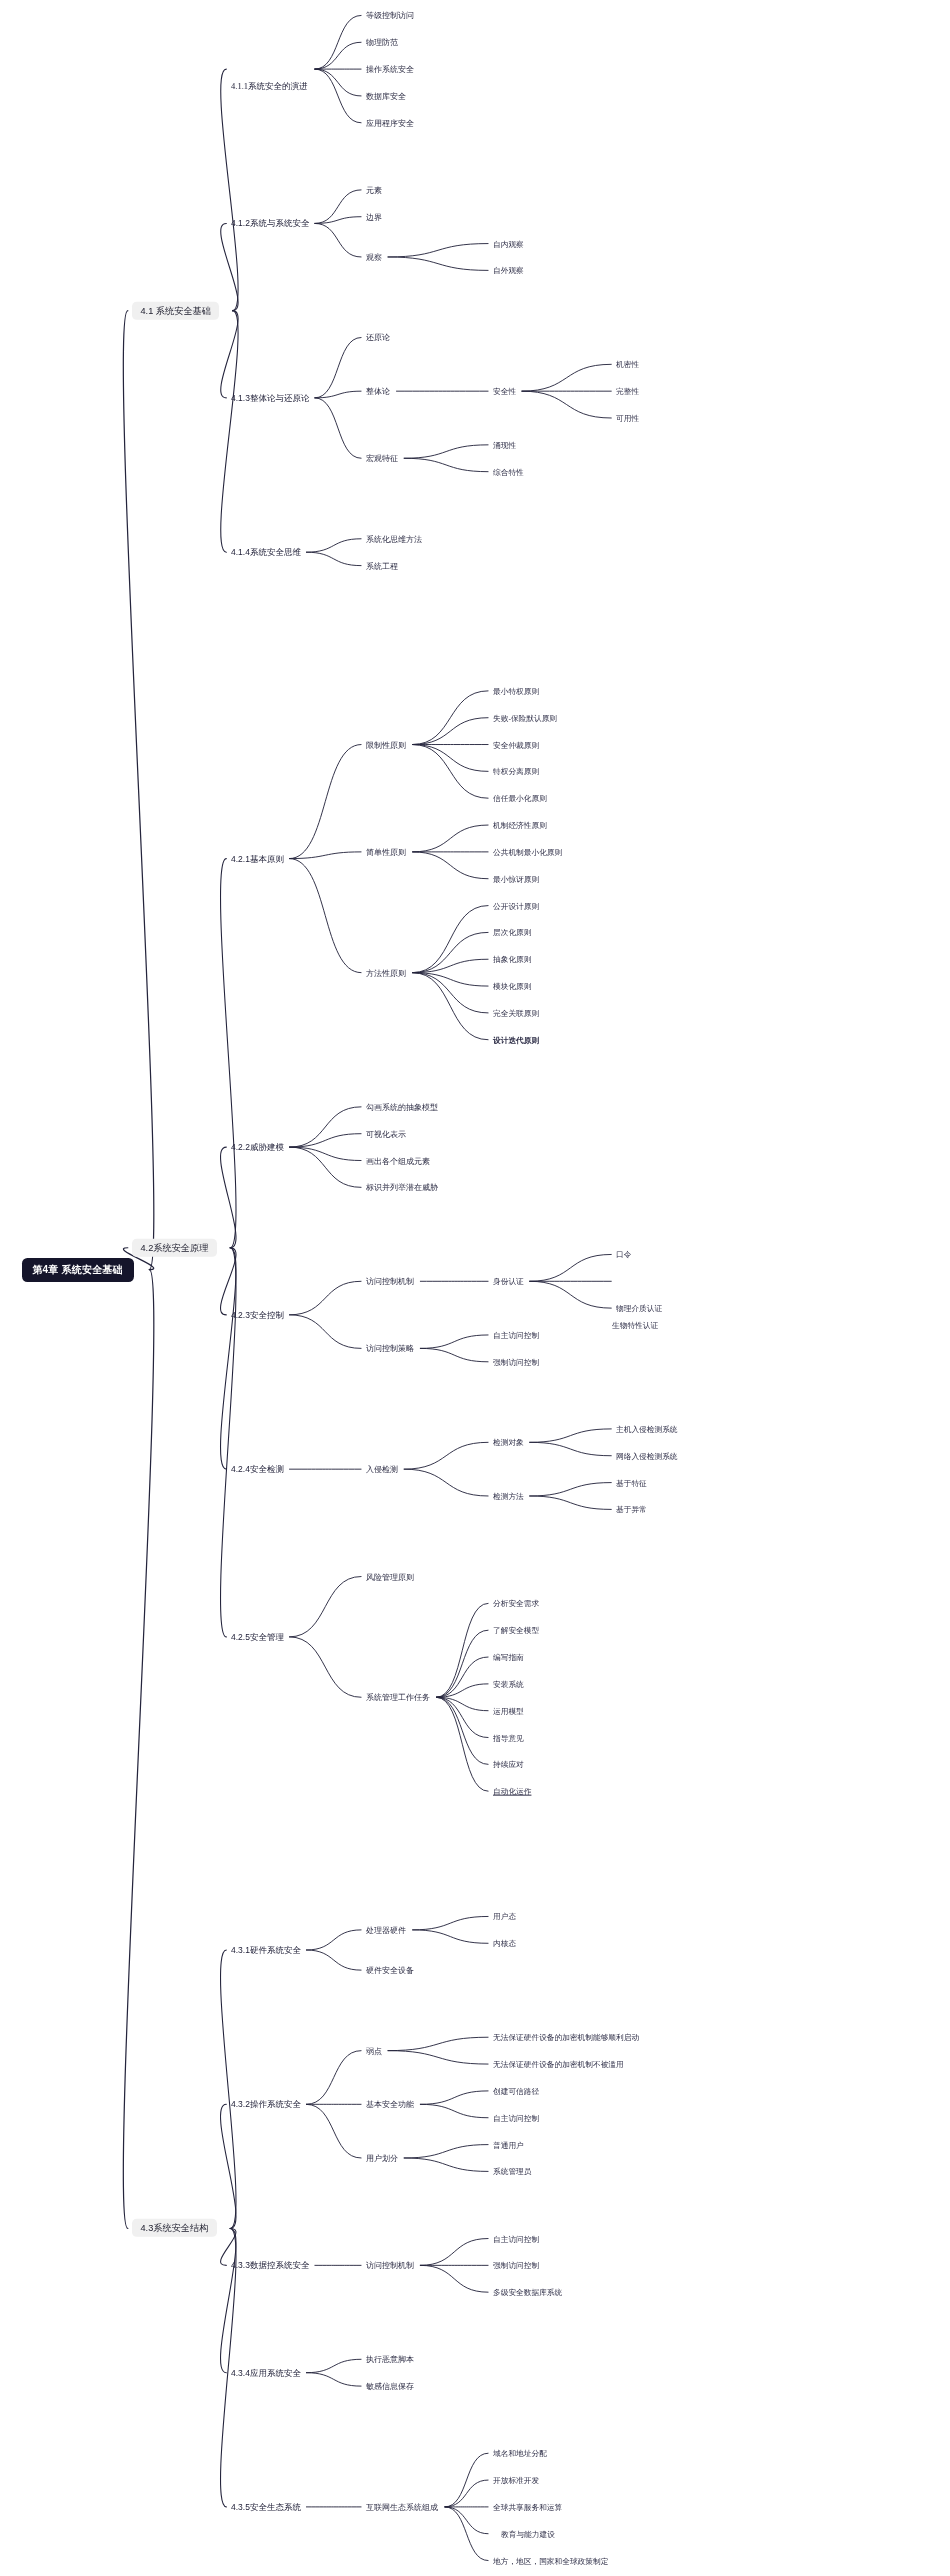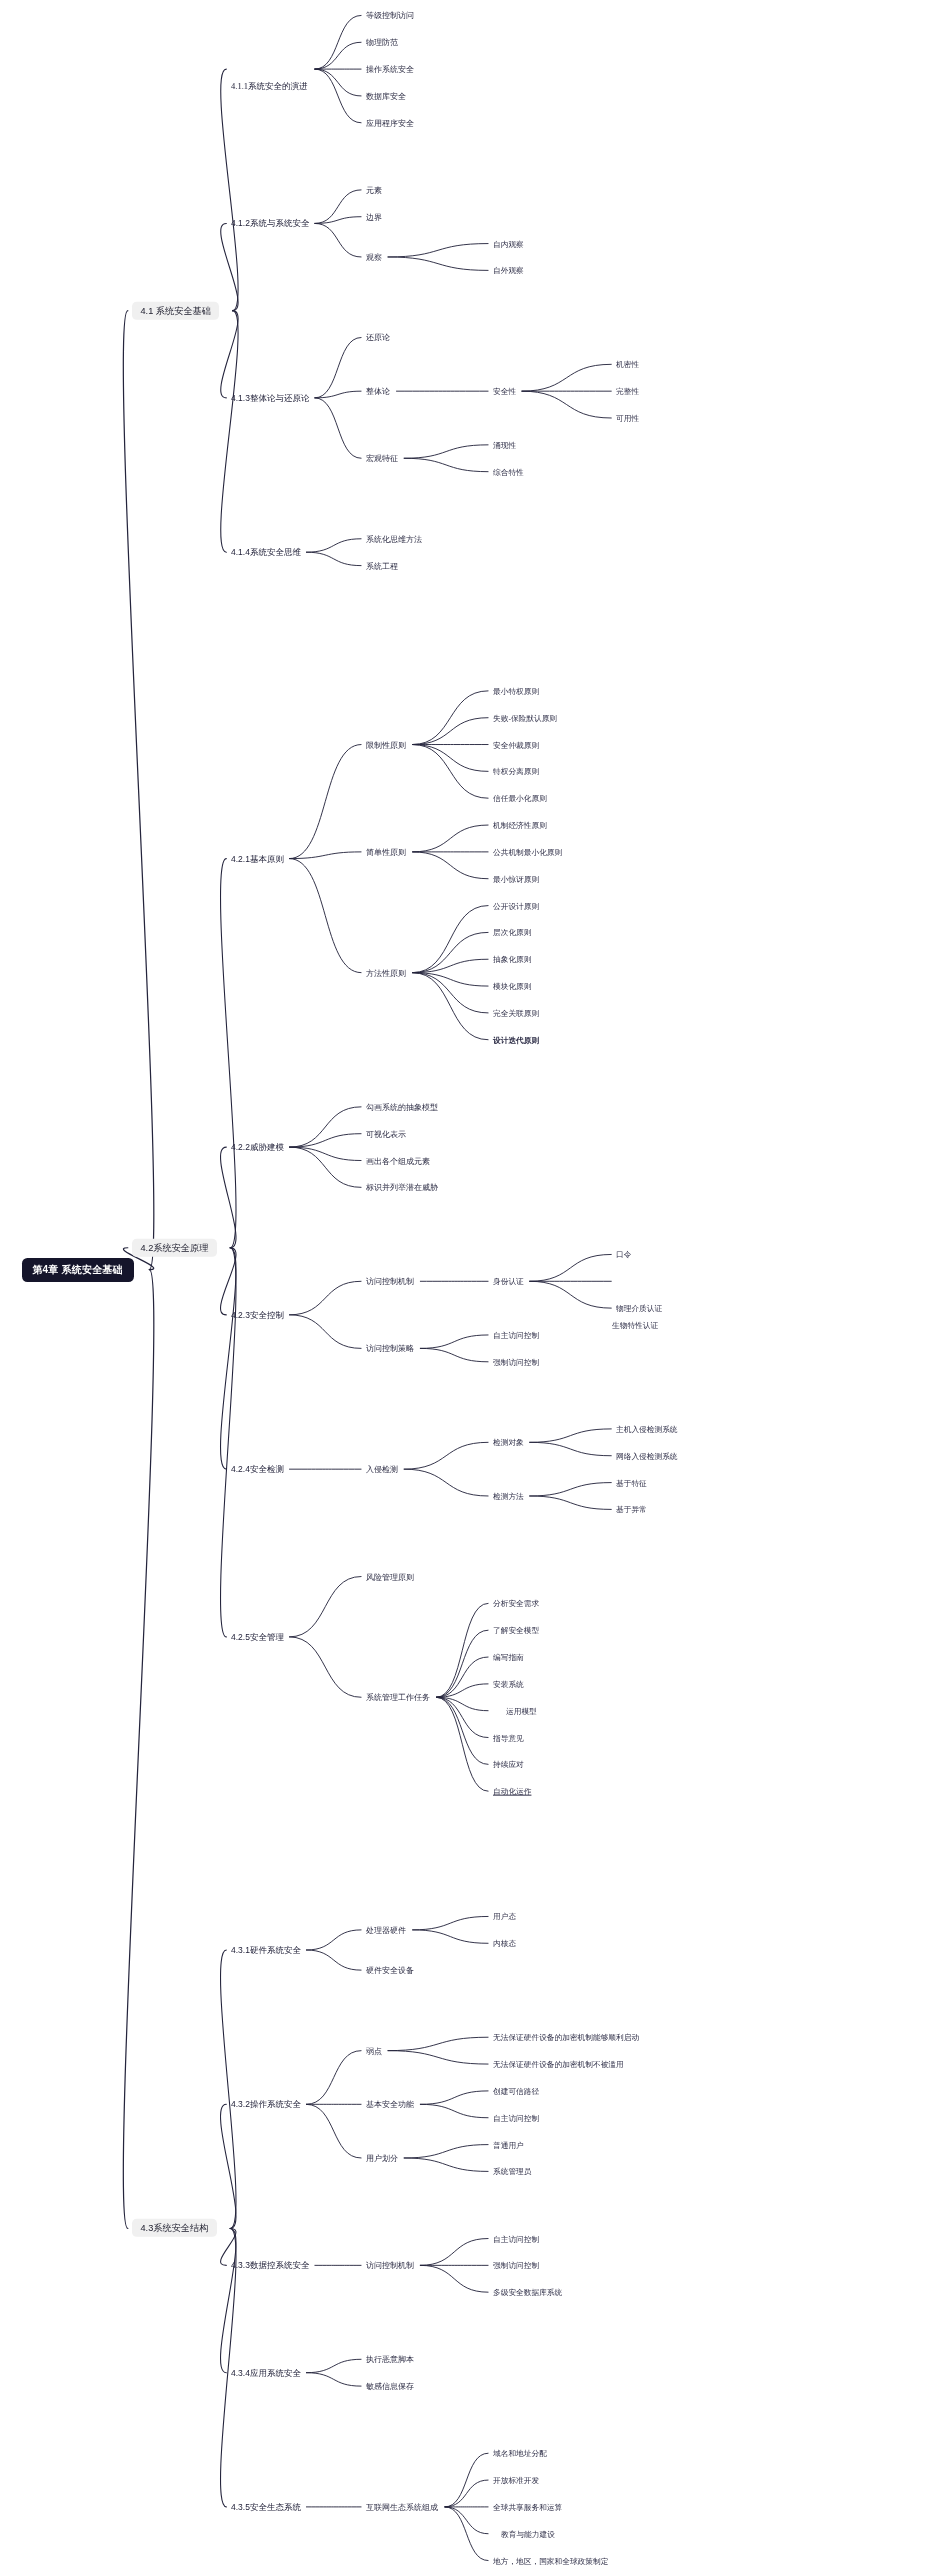--- a/index.html
+++ b/index.html
@@ -252,21 +252,21 @@
       <div class="node lvl4" style="left: 493px; top: 1496px;">检测方法</div>
       <div class="node lvl4" style="left: 616px; top: 1483px;">基于特征</div>
       <div class="node lvl4" style="left: 616px; top: 1509px;">基于异常</div>
       <div class="node lvl2" style="left: 231px; top: 1637px;">4.2.5安全管理</div>
       <div class="node lvl3" style="left: 366px; top: 1577px;">风险管理原则</div>
       <div class="node lvl3" style="left: 366px; top: 1697px;">系统管理工作任务</div>
       <div class="node lvl4" style="left: 493px; top: 1603px;">分析安全需求</div>
       <div class="node lvl4" style="left: 493px; top: 1630px;">了解安全模型</div>
       <div class="node lvl4" style="left: 493px; top: 1657px;">编写指南</div>
       <div class="node lvl4" style="left: 493px; top: 1684px;">安装系统</div>
-      <div class="node lvl4" style="left: 506px; top: 1711px;">运用模型</div>
+      <div class="node lvl4" style="left: 493px; top: 1711px;">运用模型</div>
       <div class="node lvl4" style="left: 493px; top: 1738px;">指导意见</div>
       <div class="node lvl4" style="left: 493px; top: 1764px;">持续应对</div>
       <div class="node lvl4" style="left: 493px; top: 1791px; text-decoration: underline;">自动化运作</div>
       <div class="node lvl1" style="left: 132px; top: 2228px;">4.3系统安全结构</div>
       <div class="node lvl2" style="left: 231px; top: 1950px;">4.3.1硬件系统安全</div>
       <div class="node lvl3" style="left: 366px; top: 1930px;">处理器硬件</div>
       <div class="node lvl4" style="left: 493px; top: 1916px;">用户态</div>
       <div class="node lvl4" style="left: 493px; top: 1943px;">内核态</div>
       <div class="node lvl3" style="left: 366px; top: 1970px;">硬件安全设备</div>
       <div class="node lvl2" style="left: 231px; top: 2104px;">4.3.2操作系统安全</div>

